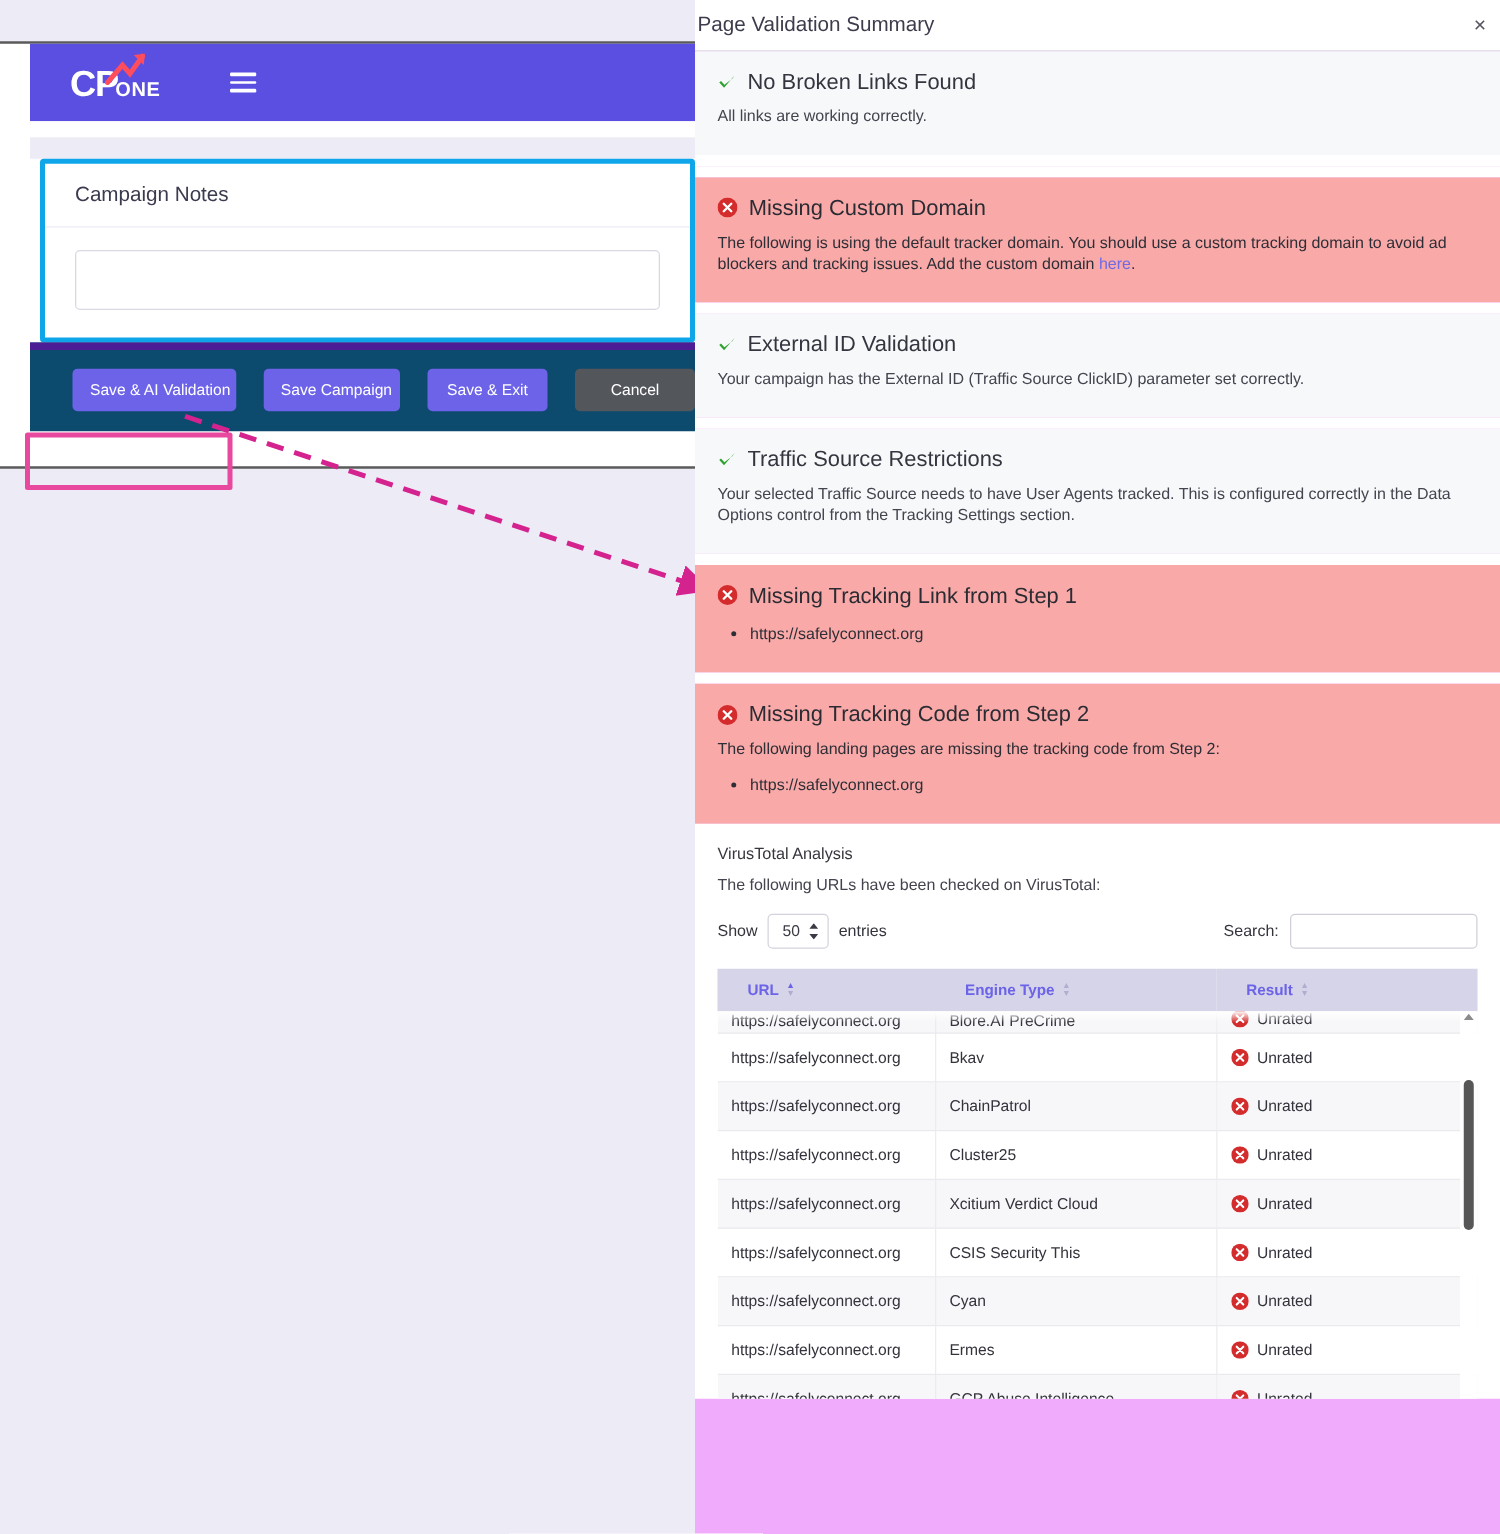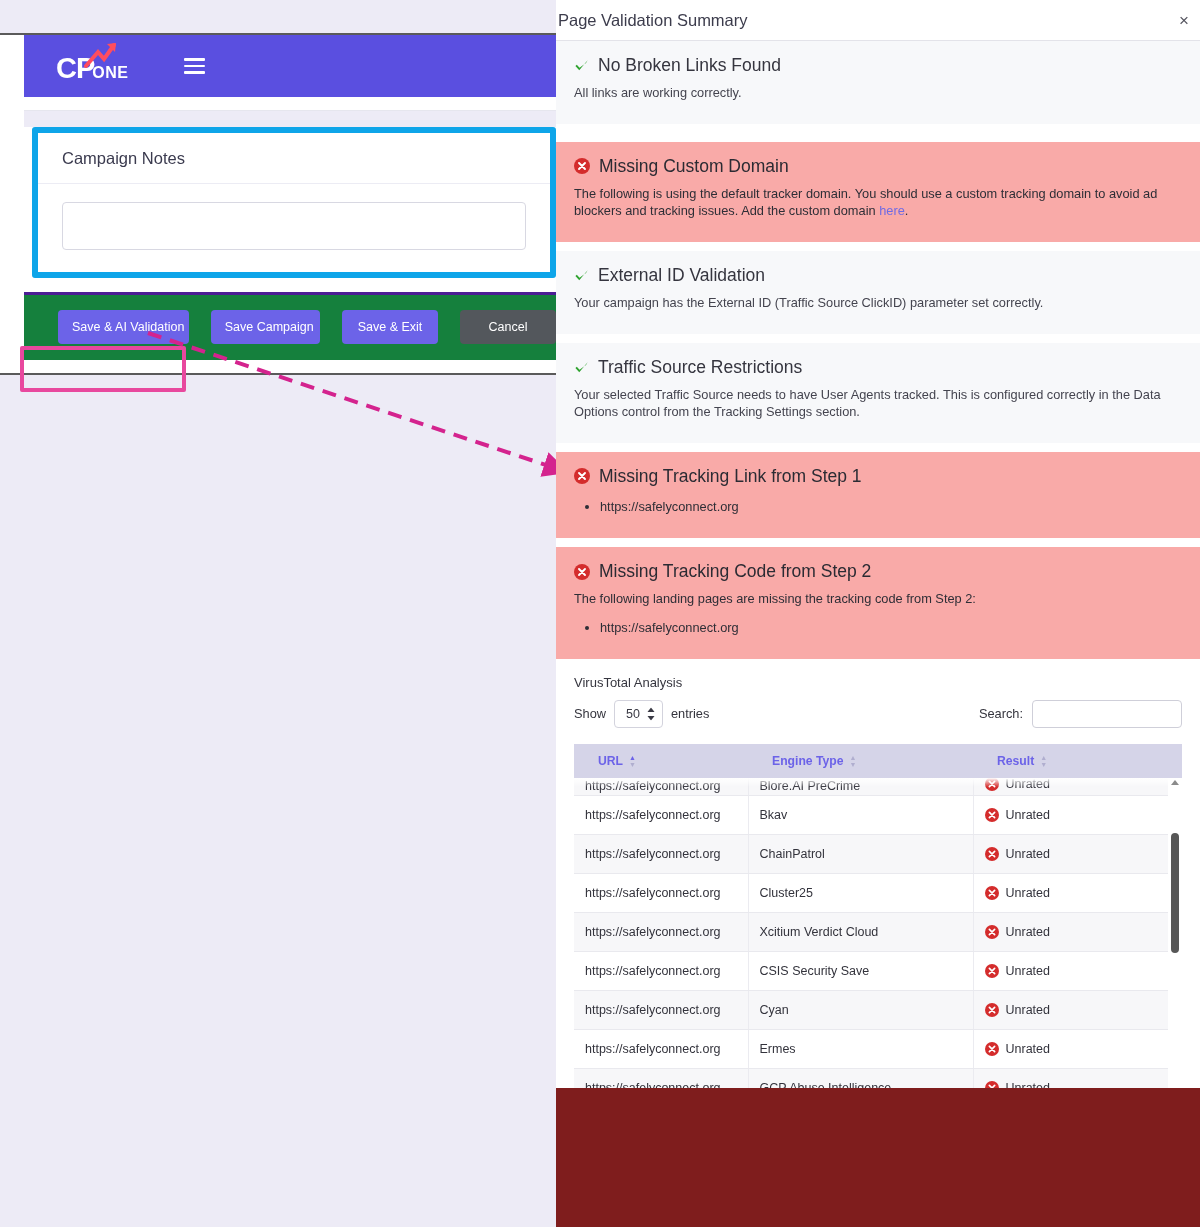--- a/index.html
+++ b/index.html
@@ -38,35 +38,35 @@
   }
   .logo-arrow { position: absolute; left: 28px; top: -7px; }
   .hamburger { display: flex; flex-direction: column; gap: 4px; cursor: pointer; }
   .hamburger span { display: block; width: 21px; height: 2.6px; background: #fff; border-radius: 1px; }
 
   .app-strip { height: 14px; background: #ffffff; border-bottom: 1px solid #e6e6ee; }
   .app-gap  { height: 16px; background: #edebf6; }
 
   .card {
     background: #ffffff; margin: 0 8px;
-    border: 6px solid #0ea5e9; border-radius: 3px;
+    border: 4px solid #0ea5e9; border-radius: 3px;
   }
   .card-head {
     padding: 16px 24px 15px; border-bottom: 1px solid #ececf4;
   }
   .card-title { font-size: 16.5px; color: #3b3b4f; font-weight: 400; }
   .card-body { padding: 18px 24px 22px; }
   .notes-input {
     width: 100%; height: 48px; border: 1px solid #d8d8e2; border-radius: 4px;
     background: #fff; outline: none; padding: 8px 10px; font-size: 13px;
     font-family: "Liberation Sans", sans-serif; color: #333;
   }
 
   .footer-bar {
-    margin-top: 14px; background: #15803d; border-top: 3px solid #4c1d95;
+    background: #0c4a6e; border-top: 6px solid #4c1d95;
     padding: 15px 8px 16px; display: flex; align-items: center; gap: 22px;
     padding-left: 34px;
   }
   .btn {
     border: none; border-radius: 4px; color: #fff; font-size: 12.5px;
     font-family: "Liberation Sans", sans-serif; cursor: pointer;
     padding: 10px 14px; min-width: 96px; text-align: center;
     white-space: nowrap;
   }
   .btn-purple { background: #6c63e8; }
@@ -90,21 +90,21 @@
     background: #fff; position: relative;
   }
   .modal-title {
     font-size: 16.5px; color: #3c3c4c; font-weight: 400; margin-left: 2px;
   }
   .modal-close {
     position: absolute; right: 11px; top: 50%; transform: translateY(-50%);
     font-size: 17px; color: #565660; cursor: pointer; line-height: 1;
     background: none; border: none; font-family: "Liberation Sans", sans-serif;
   }
-  .modal-body { height: 1186px; overflow: hidden; background: #7f1d1d; }
+  .modal-body { height: 1186px; overflow: hidden; background: #f0abfc; }
 
   .vsec { padding: 14px 18px 22px 18px; background: #f7f8fa; }
   .vsec.err { background: #f9aaa8; }
   .vsec-gap { height: 9px; background: #ffffff; }
   .vsec-head {
     display: flex; align-items: center; gap: 9px; margin-bottom: 8px;
   }
   .vsec-title { font-size: 17.5px; color: #35353f; font-weight: 400; }
   .vsec.err .vsec-title { color: #2b2b33; }
   .vsec-desc {
@@ -336,20 +336,21 @@
           <span class="vsec-title">Missing Tracking Code from Step 2</span>
         </div>
         <div class="vsec-desc">The following landing pages are missing the tracking code from Step 2:</div>
         <ul class="vsec-list">
           <li>https://safelyconnect.org</li>
         </ul>
       </div>
 
       <div class="vt">
         <div class="vt-title">VirusTotal Analysis</div>
+        <div class="vt-sub">The following URLs have been checked on VirusTotal:</div>
 
         <div class="vt-controls">
           <div class="vt-show">
             <span>Show</span>
             <div class="vt-select">
               <span>50</span>
               <span class="caret">
                 <svg width="8" height="13" viewBox="0 0 8 13">
                     <path d="M4 0 L7.5 4.4 L0.5 4.4 Z" fill="#3a3a44"></path>
                     <path d="M4 13 L0.5 8.6 L7.5 8.6 Z" fill="#3a3a44"></path>
@@ -473,21 +474,21 @@
                     <svg width="14" height="14" viewBox="0 0 16 16">
                           <circle cx="8" cy="8" r="8" fill="#d42c2c"></circle>
                           <path d="M5 5 L11 11 M11 5 L5 11" stroke="#fff" stroke-width="1.9" stroke-linecap="round"></path>
                         </svg>
                     <span>Unrated</span>
                       </span>
                     </td>
                 </tr>
                 <tr>
                   <td>https://safelyconnect.org</td>
-                  <td>CSIS Security Save</td>
+                  <td>CSIS Security This</td>
                   <td>
                       <span class="result-cell">
                     <svg width="14" height="14" viewBox="0 0 16 16">
                           <circle cx="8" cy="8" r="8" fill="#d42c2c"></circle>
                           <path d="M5 5 L11 11 M11 5 L5 11" stroke="#fff" stroke-width="1.9" stroke-linecap="round"></path>
                         </svg>
                     <span>Unrated</span>
                       </span>
                     </td>
                 </tr>

